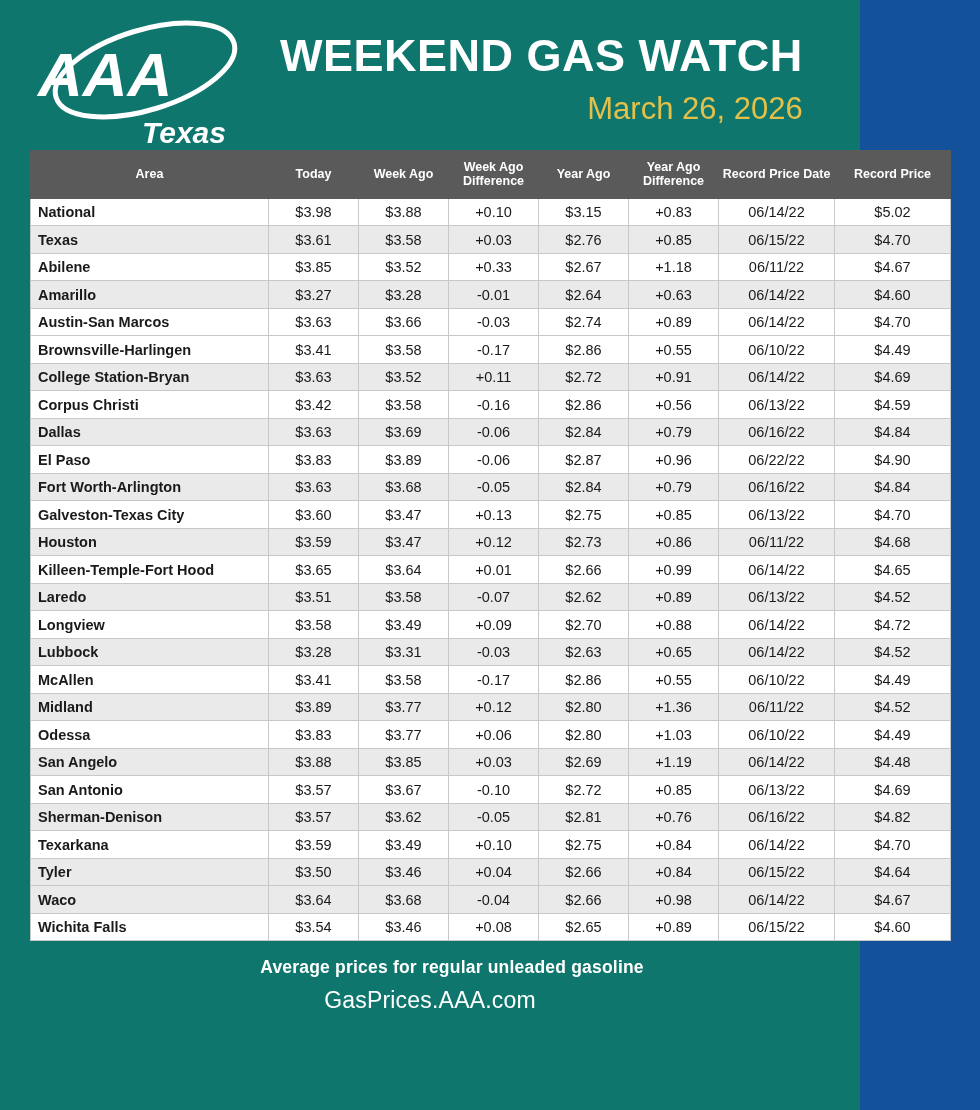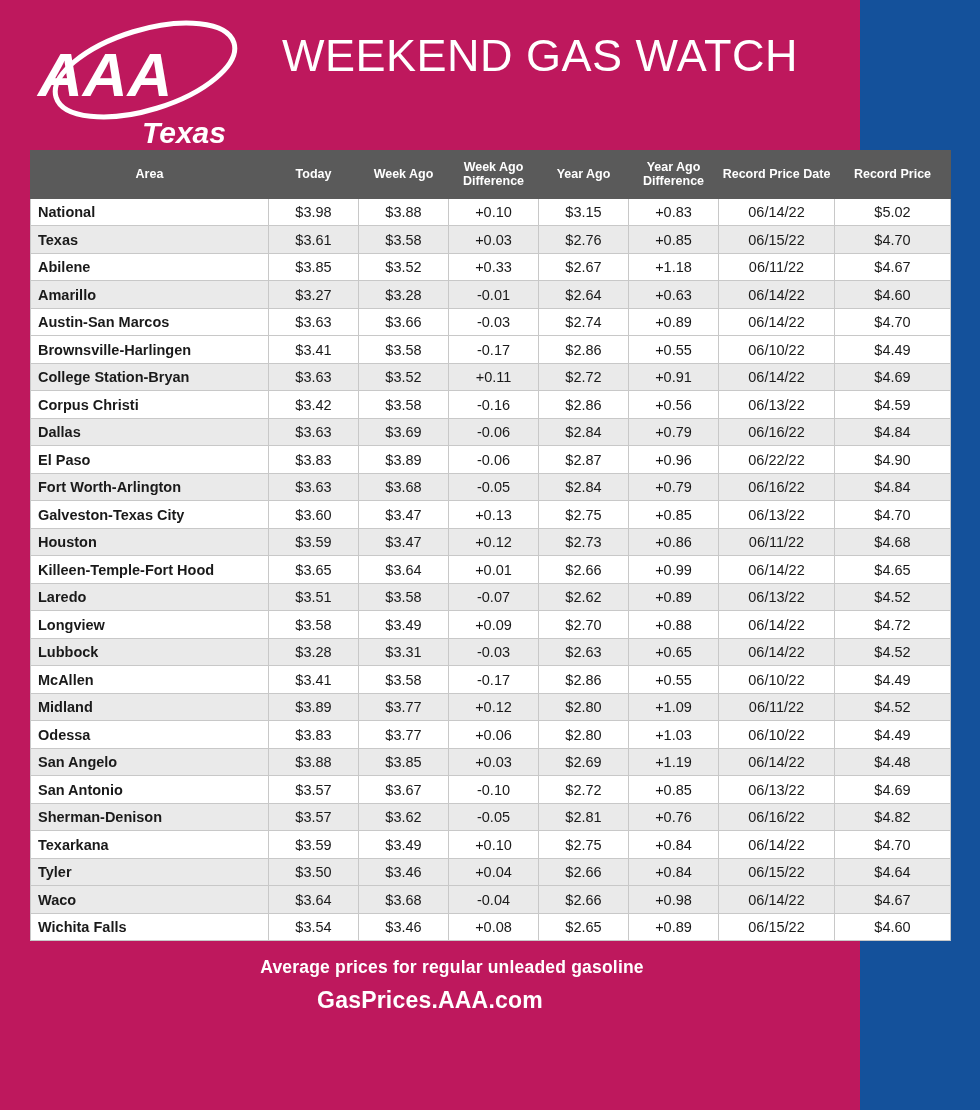--- a/index.html
+++ b/index.html
@@ -10,21 +10,21 @@
     width: 980px;
     height: 1110px;
     background: #14519b;
     font-family: "Liberation Sans", sans-serif;
     overflow: hidden;
   }
   .page {
     position: relative;
     width: 860px;
     height: 1110px;
-    background: #be185d;
+    background: #0f766e;
     box-sizing: border-box;
   }
 
   
   .header {
     display: flex;
     align-items: flex-start;
     justify-content: space-between;
     padding: 18px 30px 0 30px;
     height: 150px;
@@ -40,21 +40,21 @@
 
   .title-block {
     text-align: right;
     flex: 1 1 auto;
     padding-top: 14px;
     padding-right: 32px;
   }
   .main-title {
     color: #ffffff;
     font-size: 45px;
-    font-weight: normal;
+    font-weight: bold;
     letter-spacing: 0.5px;
     line-height: 1.05;
     margin: 0;
     white-space: nowrap;
   }
   .sub-title {
     color: #e3c04a;
     font-size: 31px;
     font-weight: normal;
     margin-top: 12px;
@@ -120,21 +120,21 @@
     margin-top: 16px;
   }
   .footer .line1 {
     font-size: 17.5px;
     font-weight: bold;
     letter-spacing: 0.2px;
     margin-left: 44px;
   }
   .footer .line2 {
     font-size: 23px;
-    font-weight: bold;
+    font-weight: normal;
     margin-top: 9px;
     letter-spacing: 0.2px;
   }
 </style>
 </head>
 <body>
 
 <div class="page">
 
   <div class="header">
@@ -146,20 +146,21 @@
 
         <g fill="#ffffff" font-family="Liberation Sans, sans-serif" font-weight="bold">
           <text x="8" y="78" font-size="62" font-style="italic">AAA</text>
         </g>
       </svg>
       <div style="position:absolute; left:112px; top:98px; color:#ffffff; font-size:30px; font-weight:bold; font-style:italic;">Texas</div>
     </div>
 
     <div class="title-block">
       <div class="main-title">WEEKEND GAS WATCH</div>
+      <div class="sub-title">March 26, 2026</div>
     </div>
   </div>
 
   <div class="table-wrap">
     <table class="gas">
       <colgroup>
         <col class="c-area">
           <col class="c-today">
           <col class="c-week">
           <col class="c-weekd">
@@ -360,21 +361,21 @@
             <td>+0.55</td>
             <td>06/10/22</td>
             <td>$4.49</td>
           </tr>
           <tr class="even">
             <td class="area">Midland</td>
             <td>$3.89</td>
             <td>$3.77</td>
             <td>+0.12</td>
             <td>$2.80</td>
-            <td>+1.09</td>
+            <td>+1.36</td>
             <td>06/11/22</td>
             <td>$4.52</td>
           </tr>
           <tr class="odd">
             <td class="area">Odessa</td>
             <td>$3.83</td>
             <td>$3.77</td>
             <td>+0.06</td>
             <td>$2.80</td>
             <td>+1.03</td>

